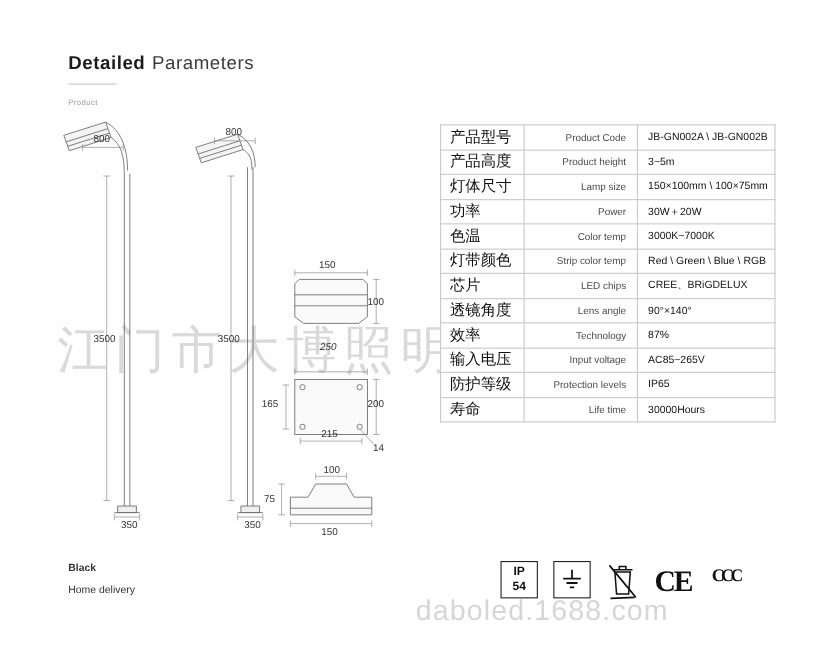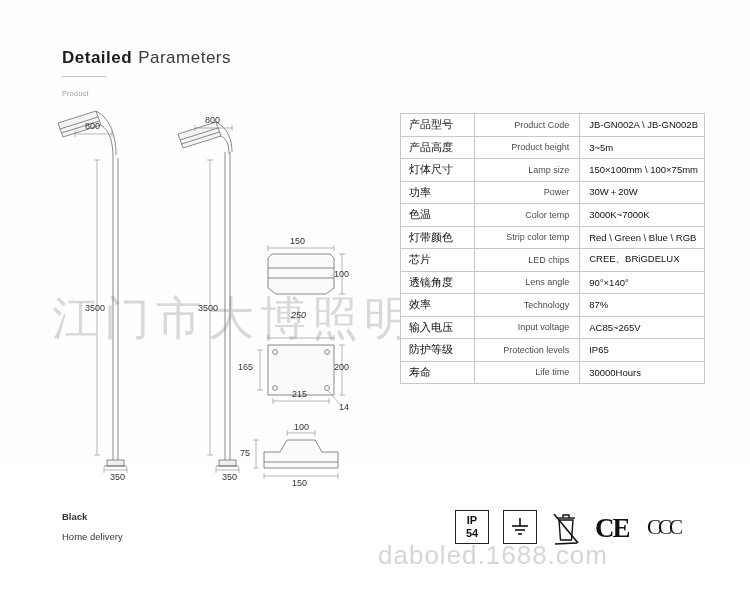--- a/index.html
+++ b/index.html
@@ -136,21 +136,21 @@
     font-family: "Liberation Sans", sans-serif;
   }
   .spec-table td {
     border: 1px solid #c9c9c9;
     padding: 0 6px;
     height: 21.5px;
     vertical-align: middle;
   }
   .c-cn {
     width: 62px;
-    font-size: 11px;
+    font-size: 14px;
     color: #111;
     font-family: Liberation Serif, serif;
     padding-left: 8px !important;
     white-space: nowrap;
   }
   .c-en {
     width: 92px;
     font-size: 9px;
     color: #4b4b4b;
     text-align: right;
@@ -202,22 +202,22 @@
     left: 140px; top: 8px;
     font-size: 27px;
     font-weight: bold;
     font-family: "Liberation Serif", serif;
     letter-spacing: -2px;
     color: #111;
   }
   .ccc-mark {
     position: absolute;
     left: 192px; top: 10px;
-    font-size: 21px;
-    font-weight: normal;
+    font-size: 16px;
+    font-weight: bold;
     color: #111;
     letter-spacing: -3px;
     font-family: "Liberation Serif", serif;
   }
 </style>
 </head>
 <body>
 
 <div class="page">
 

